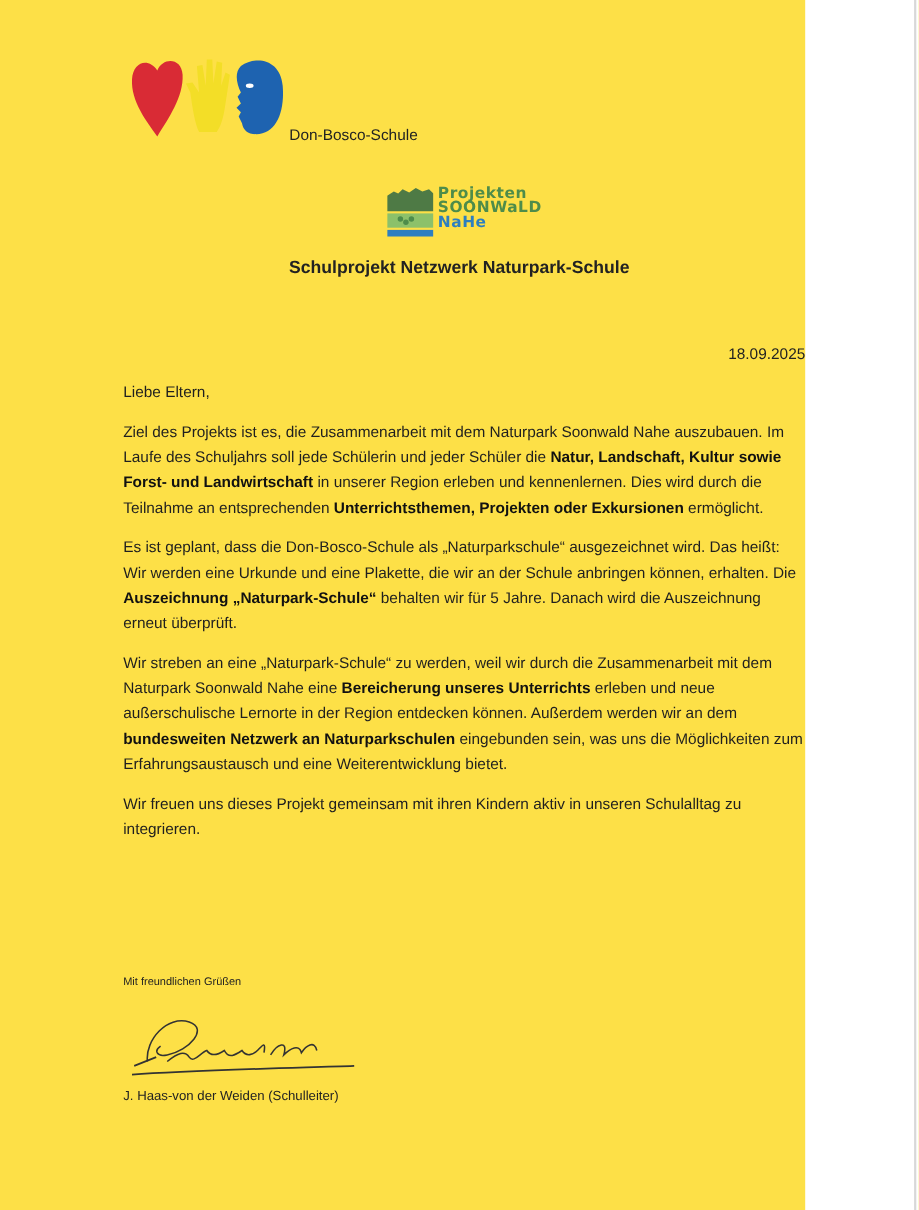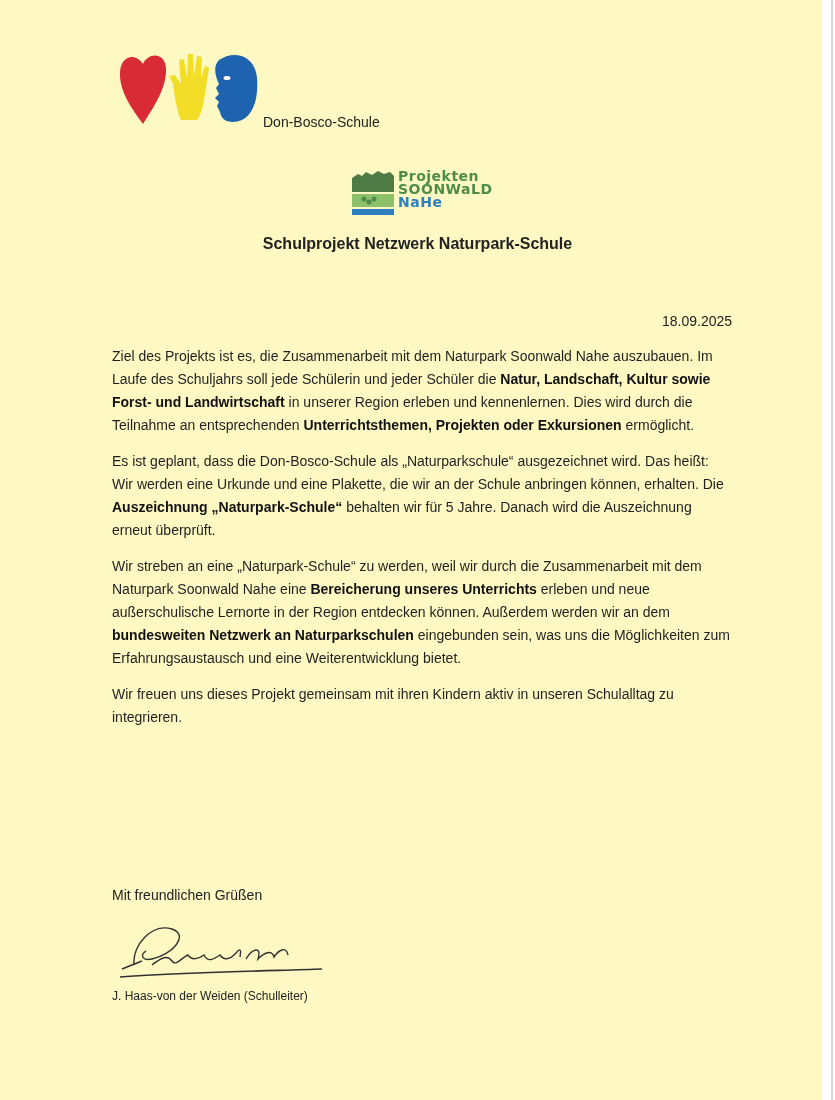--- a/index.html
+++ b/index.html
@@ -1,37 +1,37 @@
 <!DOCTYPE html>
 <html><head>
   <meta charset="utf-8">
   <style>
     * { box-sizing: border-box; margin: 0; padding: 0; }
     html, body { width: 835px; height: 1100px; background: #ffffff; overflow: hidden; }
     body { position: relative; font-family: "Liberation Sans", "DejaVu Sans", sans-serif; color: #1a1a1a; }
-    .page { position: absolute; left: 0; top: 0; width: 822px; height: 1100px; background: #fef9c3; }
+    .page { position: absolute; left: 0; top: 0; width: 732px; height: 1100px; background: #fde047; }
     .edge-line { position: absolute; left: 831px; top: 0; width: 2px; height: 1100px; background: #d8d8d8; }
 
     .school-logo { position: absolute; left: 115px; top: 48px; width: 145px; height: 78px; }
     .school-name { position: absolute; left: 263px; top: 114px; font-size: 14px; color: #222; }
 
     .np-logo { position: absolute; left: 352px; top: 170px; width: 170px; height: 48px; }
     .np-graphic { position: absolute; left: 0; top: 0; width: 42px; height: 46px; }
     .np-text { position: absolute; left: 46px; top: 0; line-height: 13px; font-weight: bold; letter-spacing: 0.5px; font-size: 14px; font-family: "DejaVu Sans", sans-serif; }
     .np-text .l1, .np-text .l2 { color: #4e8c4a; }
     .np-text .l3 { color: #2d7fc0; }
 
     .title { position: absolute; left: 0; width: 835px; top: 235px; text-align: center; font-weight: bold; font-size: 16px; color: #222; }
     .date { position: absolute; left: 662px; top: 313px; font-size: 14px; color: #222; text-align: right; }
 
     .body-text { position: absolute; left: 112px; top: 345px; width: 620px; font-size: 14px; line-height: 23px; color: #1f1f1f; }
     .body-text p { margin-bottom: 13px; }
     .body-text b { font-weight: bold; color: #111; }
 
-    .closing { position: absolute; left: 112px; top: 887px; font-size: 14px; color: #222; }
+    .closing { position: absolute; left: 112px; top: 887px; font-size: 10px; color: #222; }
     .signature { position: absolute; left: 112px; top: 915px; width: 230px; height: 70px; }
     .signer { position: absolute; left: 112px; top: 989px; font-size: 12px; color: #222; }
   </style>
 </head>
 <body>
 
 <div class="page">
   <div class="edge-line"></div>
 
   <svg class="school-logo" viewBox="0 0 145 78">
@@ -55,20 +55,21 @@
       <div class="l1">Projekten</div>
       <div class="l2">SOONWaLD</div>
       <div class="l3">NaHe</div>
     </div>
   </div>
 
   <div class="title">Schulprojekt Netzwerk Naturpark-Schule</div>
   <div class="date">18.09.2025</div>
 
   <div class="body-text">
+    <p>Liebe Eltern,</p>
     <div id="paragraphs">
         <p><span>Ziel des Projekts ist es, die Zusammenarbeit mit dem Naturpark Soonwald Nahe auszubauen. Im Laufe des Schuljahrs soll jede Schülerin und jeder Schüler die </span><b>Natur, Landschaft, Kultur sowie Forst- und Landwirtschaft</b><span> in unserer Region erleben und kennenlernen. Dies wird durch die Teilnahme an entsprechenden </span><b>Unterrichtsthemen, Projekten oder Exkursionen</b><span> ermöglicht.</span></p>
         <p><span>Es ist geplant, dass die Don-Bosco-Schule als „Naturparkschule“ ausgezeichnet wird. Das heißt: Wir werden eine Urkunde und eine Plakette, die wir an der Schule anbringen können, erhalten. Die </span><b>Auszeichnung „Naturpark-Schule“</b><span> behalten wir für 5 Jahre. Danach wird die Auszeichnung erneut überprüft.</span></p>
         <p><span>Wir streben an eine „Naturpark-Schule“ zu werden, weil wir durch die Zusammenarbeit mit dem Naturpark Soonwald Nahe eine </span><b>Bereicherung unseres Unterrichts</b><span> erleben und neue außerschulische Lernorte in der Region entdecken können. Außerdem werden wir an dem </span><b>bundesweiten Netzwerk an Naturparkschulen</b><span> eingebunden sein, was uns die Möglichkeiten zum Erfahrungsaustausch und eine Weiterentwicklung bietet.</span></p>
         <p><span>Wir freuen uns dieses Projekt gemeinsam mit ihren Kindern aktiv in unseren Schulalltag zu integrieren.</span></p>
       </div>
   </div>
 
   <div class="closing">Mit freundlichen Grüßen</div>
   <svg class="signature" viewBox="0 0 230 70">

